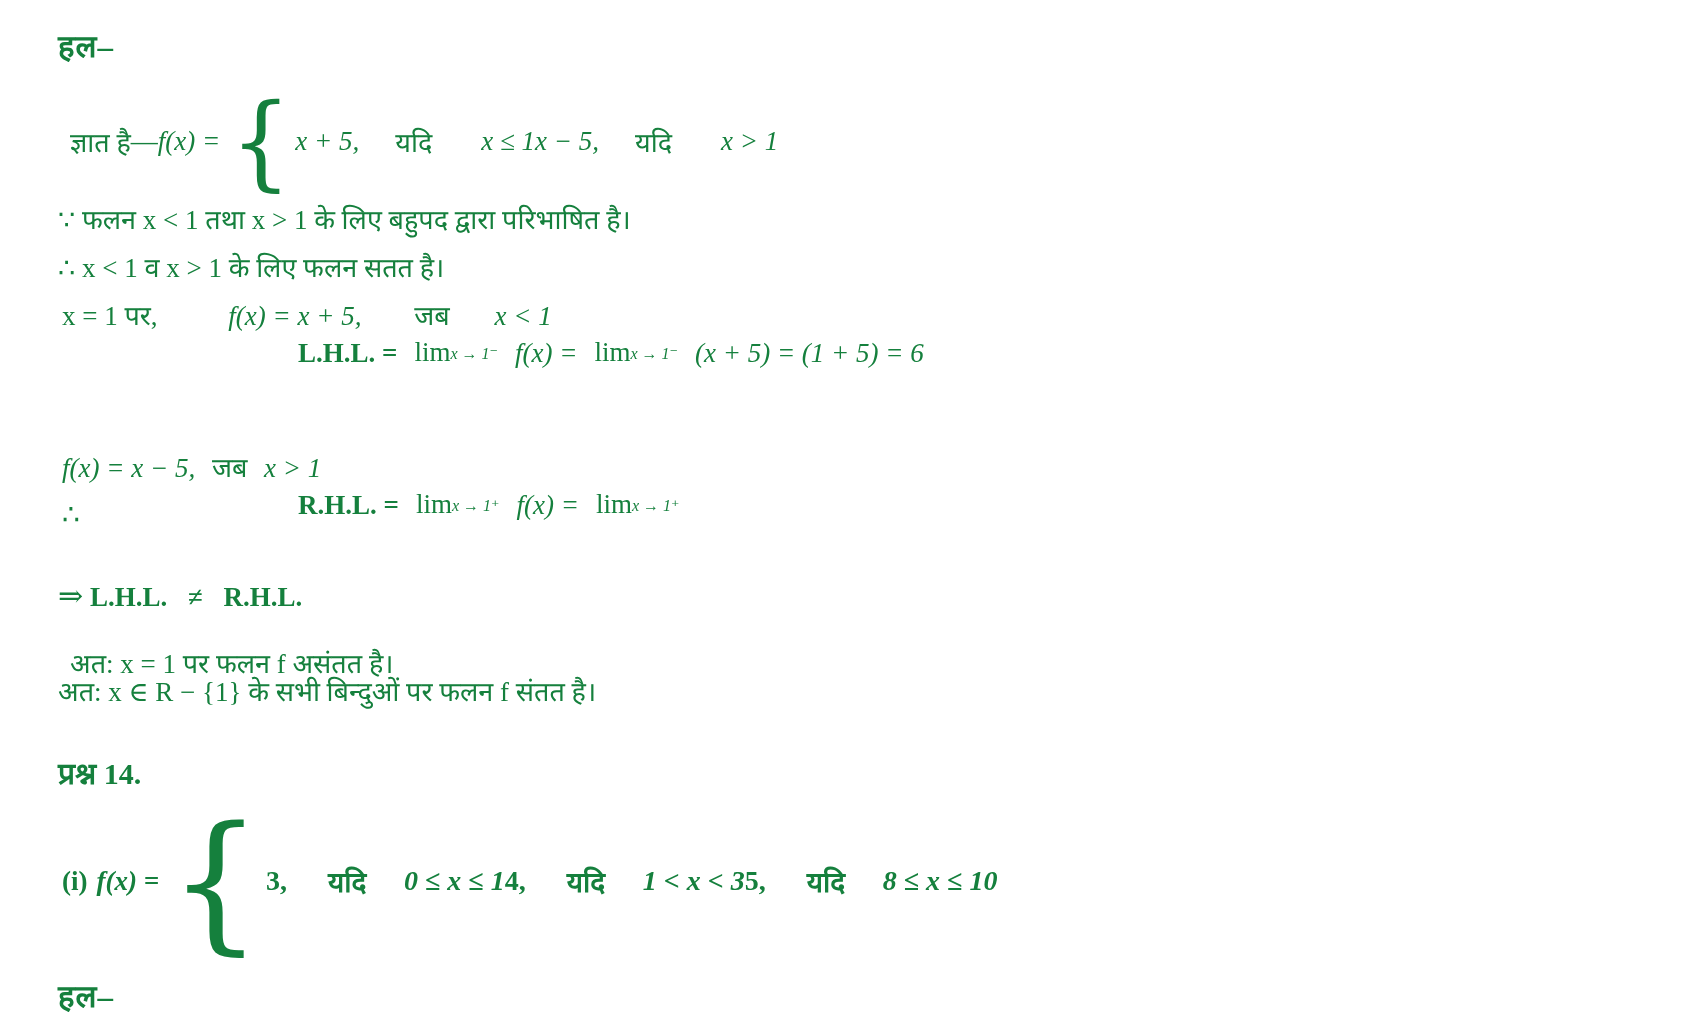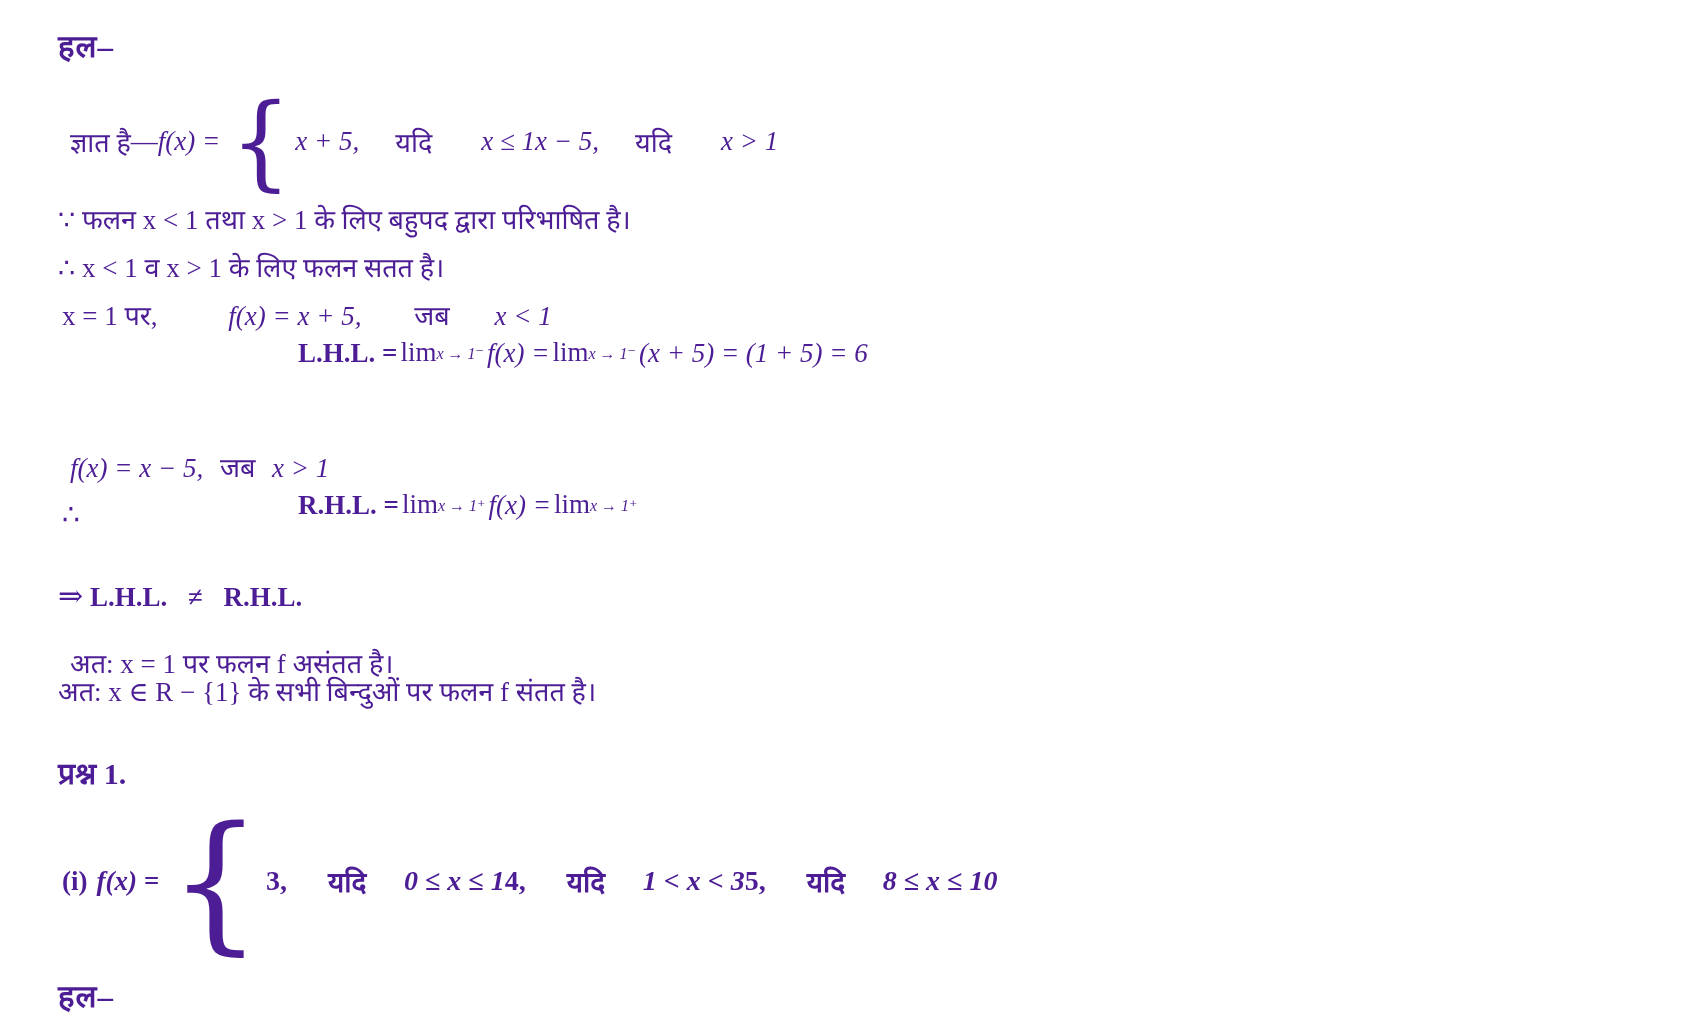--- a/index.html
+++ b/index.html
@@ -2,21 +2,21 @@
 <html><head>
 <meta charset="utf-8">
 <style>
   html,body{margin:0;padding:0;background:#ffffff;}
   .page{
     position:relative;
     width:1700px;height:1031px;
     background:#ffffff;
     overflow:hidden;
     font-family:"Liberation Serif","DejaVu Serif",serif;
-    color:#4c1d95;
+    color:#15803d;
   }
   .line{
     position:absolute;left:58px;
     font-size:27px;white-space:nowrap;
   }
   .heading{font-size:31px;font-weight:700;letter-spacing:1px;}
   .qheading{font-size:30px;font-weight:700;}
   .math{font-style:italic;}
   .bold{font-weight:700;}
   
@@ -30,21 +30,21 @@
     display:inline-block;
   }
   .b2{font-size:96px;margin:0 4px 0 10px;transform:scaleY(1.08);}
   .b3{font-size:146px;margin:0 4px 0 10px;transform:scaleY(1.03);}
   .cases{display:flex;flex-direction:row;}
   .crow{display:grid;align-items:center;white-space:nowrap;}
   .crow.g{grid-template-columns:100px 86px auto;height:50px;}
   .crow.q{grid-template-columns:62px 76px auto;height:48px;font-weight:700;font-size:28px;}
   
   .eqrow{
-    position:absolute;display:flex;align-items:flex-start;gap:3px;
+    position:absolute;display:flex;align-items:flex-start;gap:17px;
     font-size:27px;white-space:nowrap;
   }
   .limstack{display:inline-flex;flex-direction:row;align-items:center;line-height:1.05;justify-content:space-between;}
   .limsub{font-size:16px;margin-top:4px;}
   .sym{position:absolute;font-size:28px;}
 </style>
 </head>
 <body>
 
 <div class="page">
@@ -90,21 +90,21 @@
       <span class="limsub math">x → 1⁻</span>
     </span>
     <span class="math">f(x) =</span>
     <span class="limstack">
       <span>lim</span>
       <span class="limsub math">x → 1⁻</span>
     </span>
     <span class="math">(x + 5) = (1 + 5) = 6</span>
   </div>
 
-  <div class="line" style="top:448px;left:62px;margin-left:8px;">
+  <div class="line" style="top:448px;left:62px;">
     <span class="math" style="margin-right:10px;">f(x) = x − 5,</span>
     <span style="margin-right:10px;">जब</span>
     <span class="math">x &gt; 1</span>
   </div>
 
   <div class="sym" style="top:498px;left:62px;">∴</div>
   <div class="eqrow" style="top:490px;left:298px;">
     <span class="bold">R.H.L. =</span>
     <span class="limstack">
       <span>lim</span>
@@ -120,21 +120,21 @@
   <div class="line" style="top:578px;left:58px;">
     <span style="font-size:30px;">⇒</span>
     <span class="bold" style="">L.H.L.</span>
     <span class="bold" style="margin:0 14px;">≠</span>
     <span class="bold">R.H.L.</span>
   </div>
 
   <div class="line" style="top:644px;margin-left:12px;">अत: x = 1 पर फलन f असंतत है।</div>
   <div class="line" style="top:672px;">अत: x ∈ R − {1} के सभी बिन्दुओं पर फलन f संतत है।</div>
 
-  <div class="line qheading" style="top:752px;">प्रश्न 1.</div>
+  <div class="line qheading" style="top:752px;">प्रश्न 14.</div>
 
   <div class="pw" style="top:808px;left:62px;">
     <span class="pw-lhs bold">
       <span>(i)</span>
       <span class="math bold" style="margin-left:9px;">f(x) =</span>
     </span>
     <span class="brace b3">{</span>
     <span class="cases">
       <span class="crow q">
         <span>3,</span>

